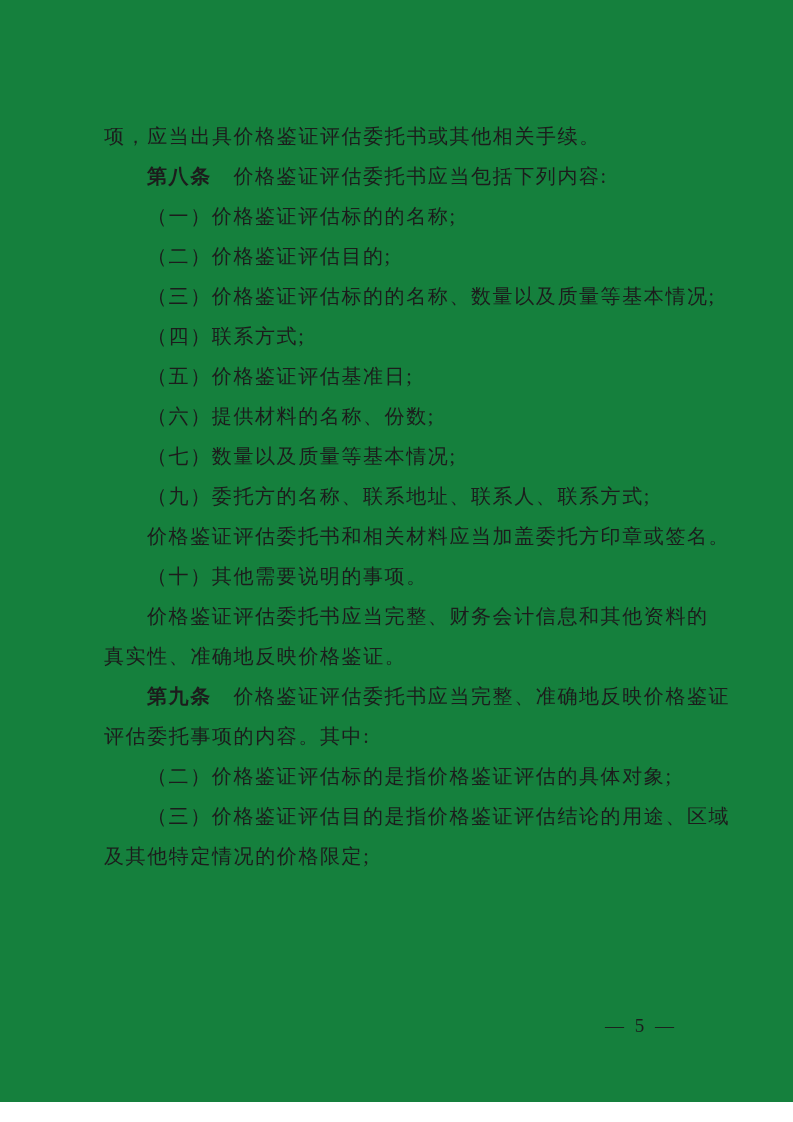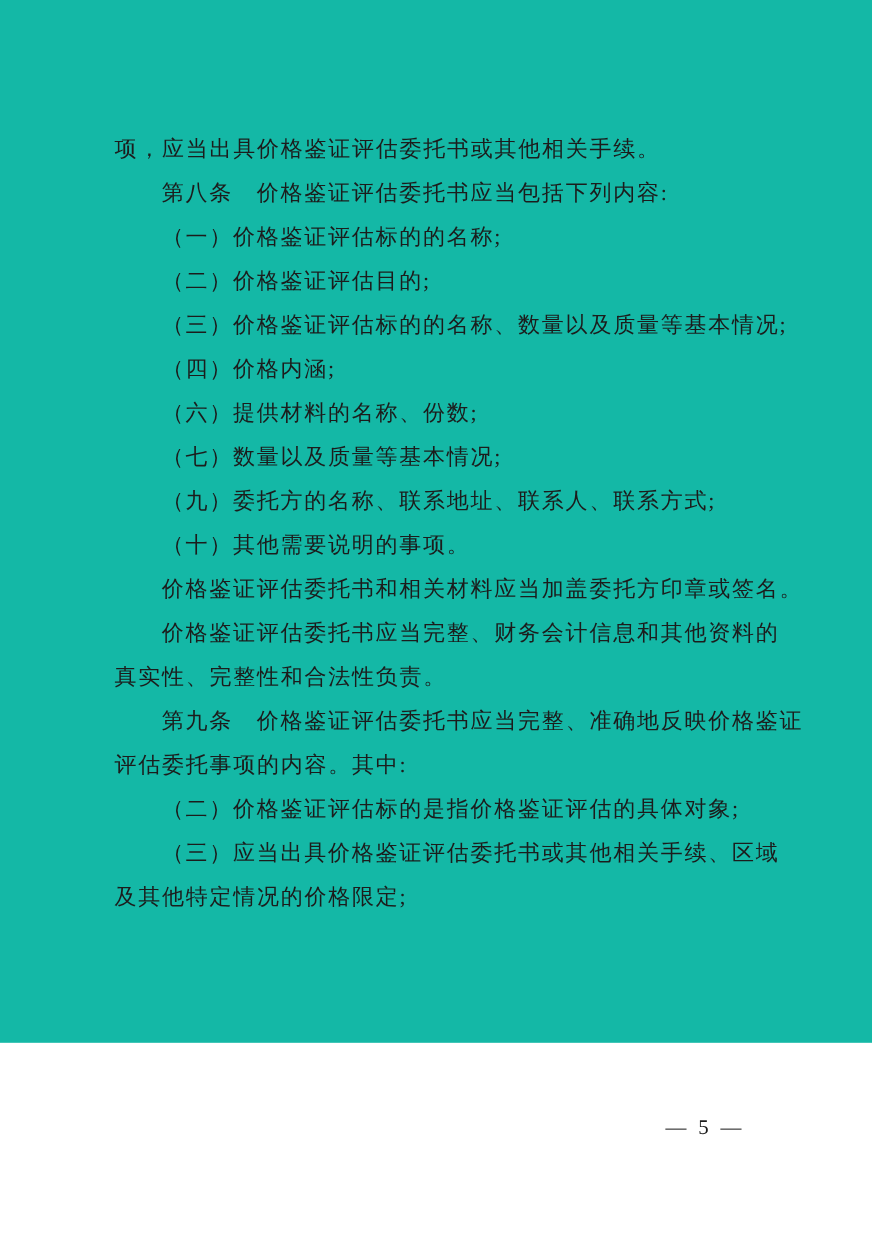--- a/index.html
+++ b/index.html
@@ -11,41 +11,41 @@
     height: 1122px;
     background: #ffffff;
     position: relative;
     overflow: hidden;
     font-family: "Liberation Serif", "DejaVu Serif", serif;
   }
   .page {
     position: absolute;
     left: 0; top: 0;
     width: 793px;
-    height: 948px;
-    background: #14b8a6;
+    height: 1102px;
+    background: #15803d;
   }
   .doc-body {
     position: absolute;
     left: 104px;
     top: 116px;
     width: 600px;
     color: #1c1c1c;
   }
   .line {
     font-size: 20px;
     line-height: 40px;
     letter-spacing: 1.6px;
     white-space: nowrap;
     color: #1c1c1c;
   }
   .indent-0 { padding-left: 0; }
   .indent-2 { padding-left: 43px; }
   .sec-num {
-    font-weight: normal;
+    font-weight: bold;
     letter-spacing: 1.6px;
   }
   .page-number {
     position: absolute;
     top: 1012px;
     right: 116px;
     font-size: 19px;
     line-height: 28px;
     letter-spacing: 3px;
     color: #1c1c1c;
@@ -55,28 +55,29 @@
 </head>
 <body>
 
 <div class="page">
   <div class="doc-body">
       <div class="line indent-0">项，应当出具价格鉴证评估委托书或其他相关手续。</div>
       <div class="line indent-2"><span class="sec-num">第八条</span>　价格鉴证评估委托书应当包括下列内容:</div>
       <div class="line indent-2">（一）价格鉴证评估标的的名称;</div>
       <div class="line indent-2">（二）价格鉴证评估目的;</div>
       <div class="line indent-2">（三）价格鉴证评估标的的名称、数量以及质量等基本情况;</div>
-      <div class="line indent-2">（四）价格内涵;</div>
+      <div class="line indent-2">（四）联系方式;</div>
+      <div class="line indent-2">（五）价格鉴证评估基准日;</div>
       <div class="line indent-2">（六）提供材料的名称、份数;</div>
       <div class="line indent-2">（七）数量以及质量等基本情况;</div>
       <div class="line indent-2">（九）委托方的名称、联系地址、联系人、联系方式;</div>
+      <div class="line indent-2">价格鉴证评估委托书和相关材料应当加盖委托方印章或签名。</div>
       <div class="line indent-2">（十）其他需要说明的事项。</div>
-      <div class="line indent-2">价格鉴证评估委托书和相关材料应当加盖委托方印章或签名。</div>
       <div class="line indent-2">价格鉴证评估委托书应当完整、财务会计信息和其他资料的</div>
-      <div class="line indent-0">真实性、完整性和合法性负责。</div>
+      <div class="line indent-0">真实性、准确地反映价格鉴证。</div>
       <div class="line indent-2"><span class="sec-num">第九条</span>　价格鉴证评估委托书应当完整、准确地反映价格鉴证</div>
       <div class="line indent-0">评估委托事项的内容。其中:</div>
       <div class="line indent-2">（二）价格鉴证评估标的是指价格鉴证评估的具体对象;</div>
-      <div class="line indent-2">（三）应当出具价格鉴证评估委托书或其他相关手续、区域</div>
+      <div class="line indent-2">（三）价格鉴证评估目的是指价格鉴证评估结论的用途、区域</div>
       <div class="line indent-0">及其他特定情况的价格限定;</div>
     </div>
   <div class="page-number">— 5 —</div>
 </div>
 
 </body></html>

